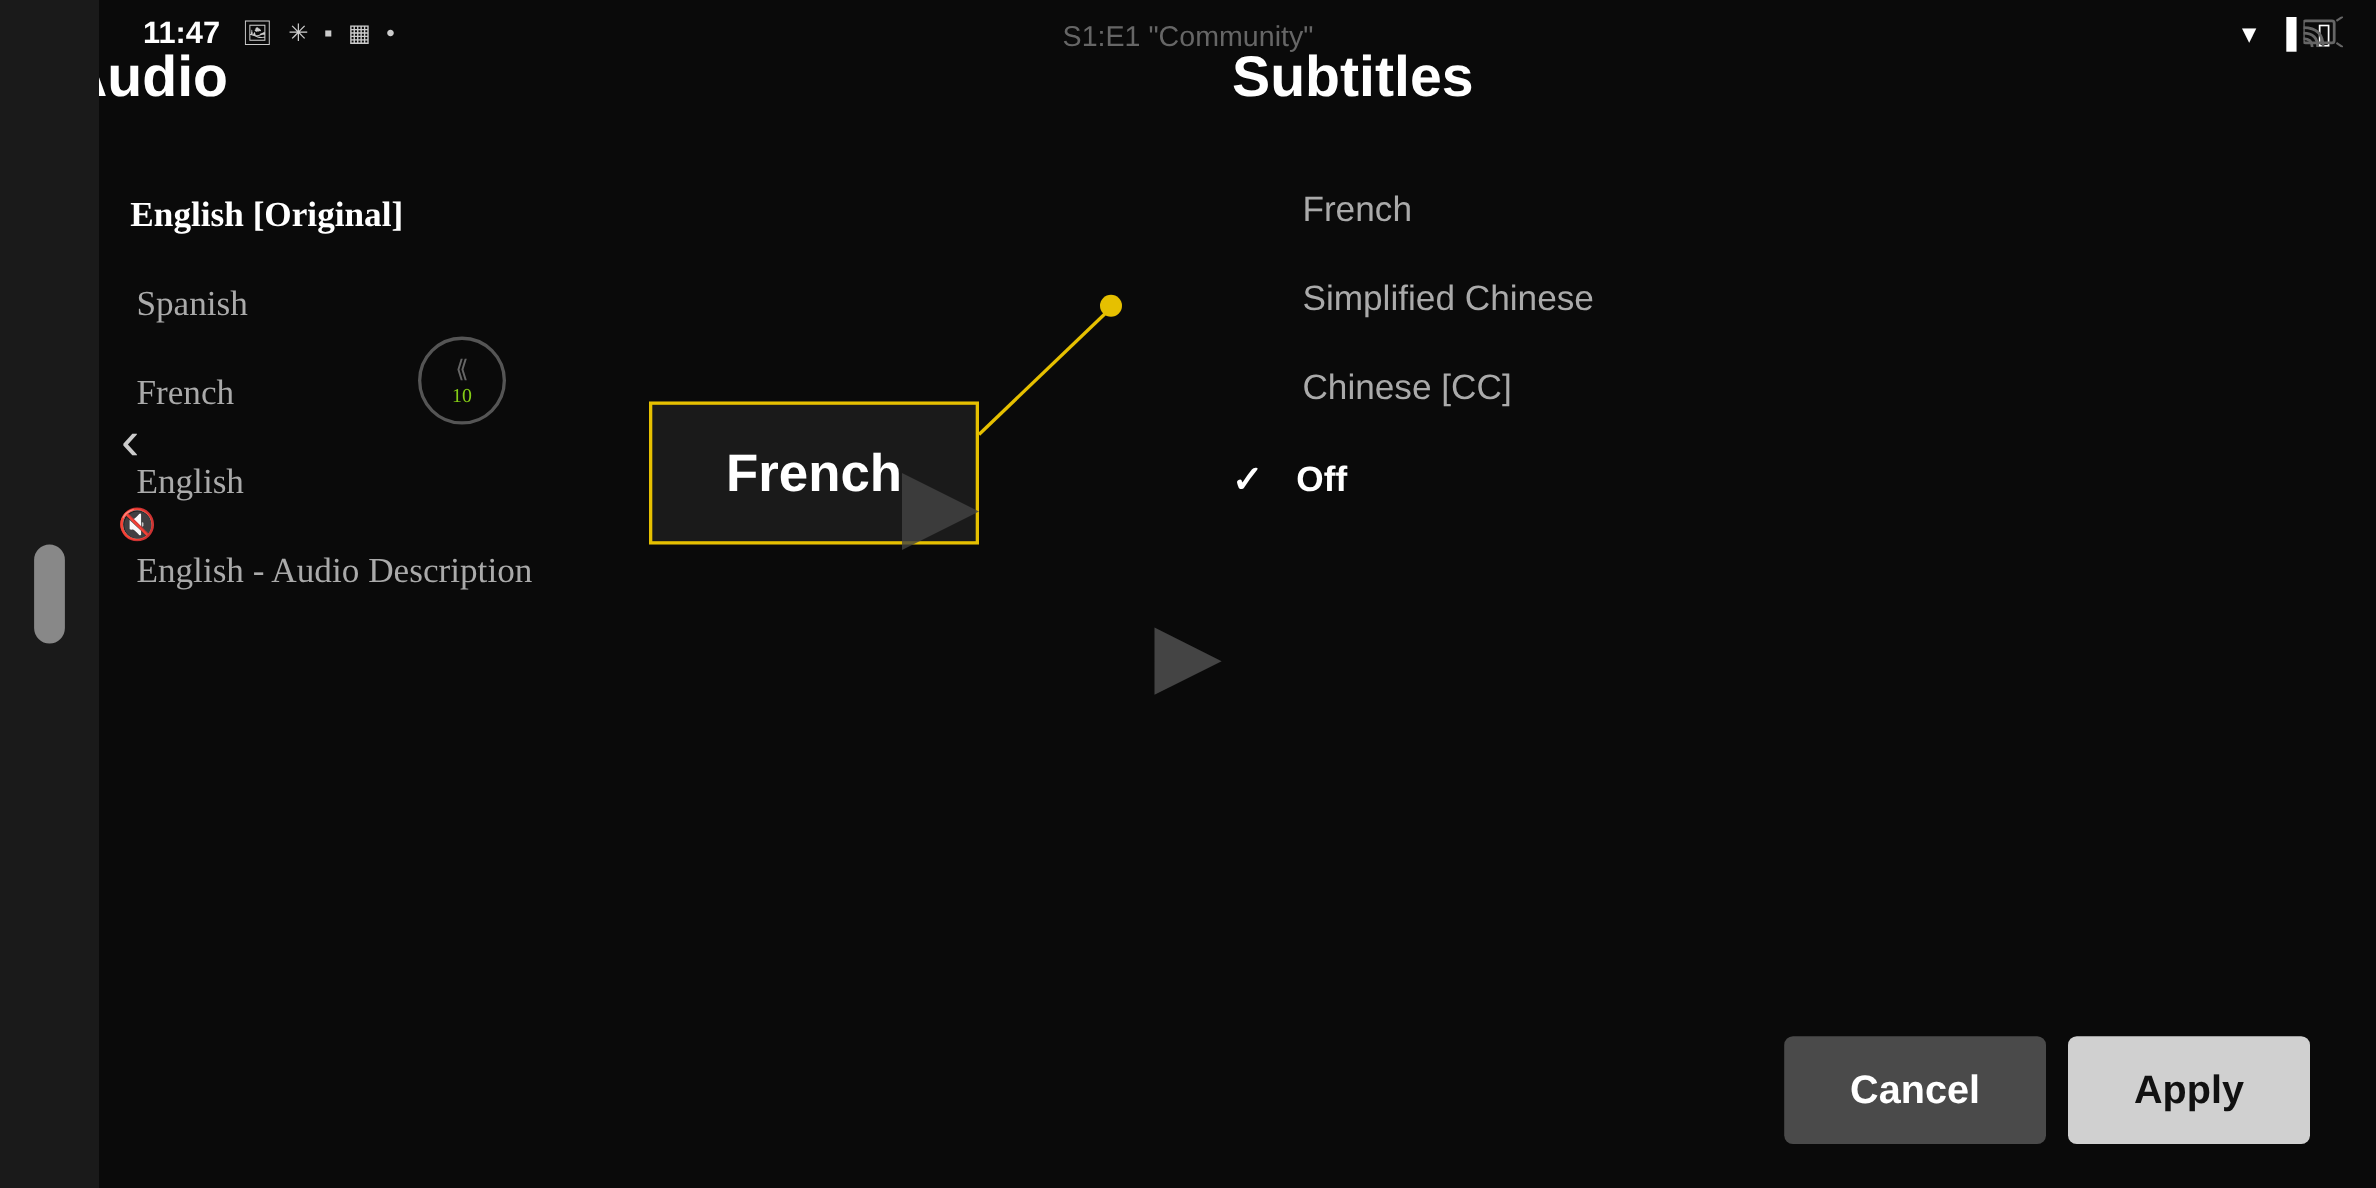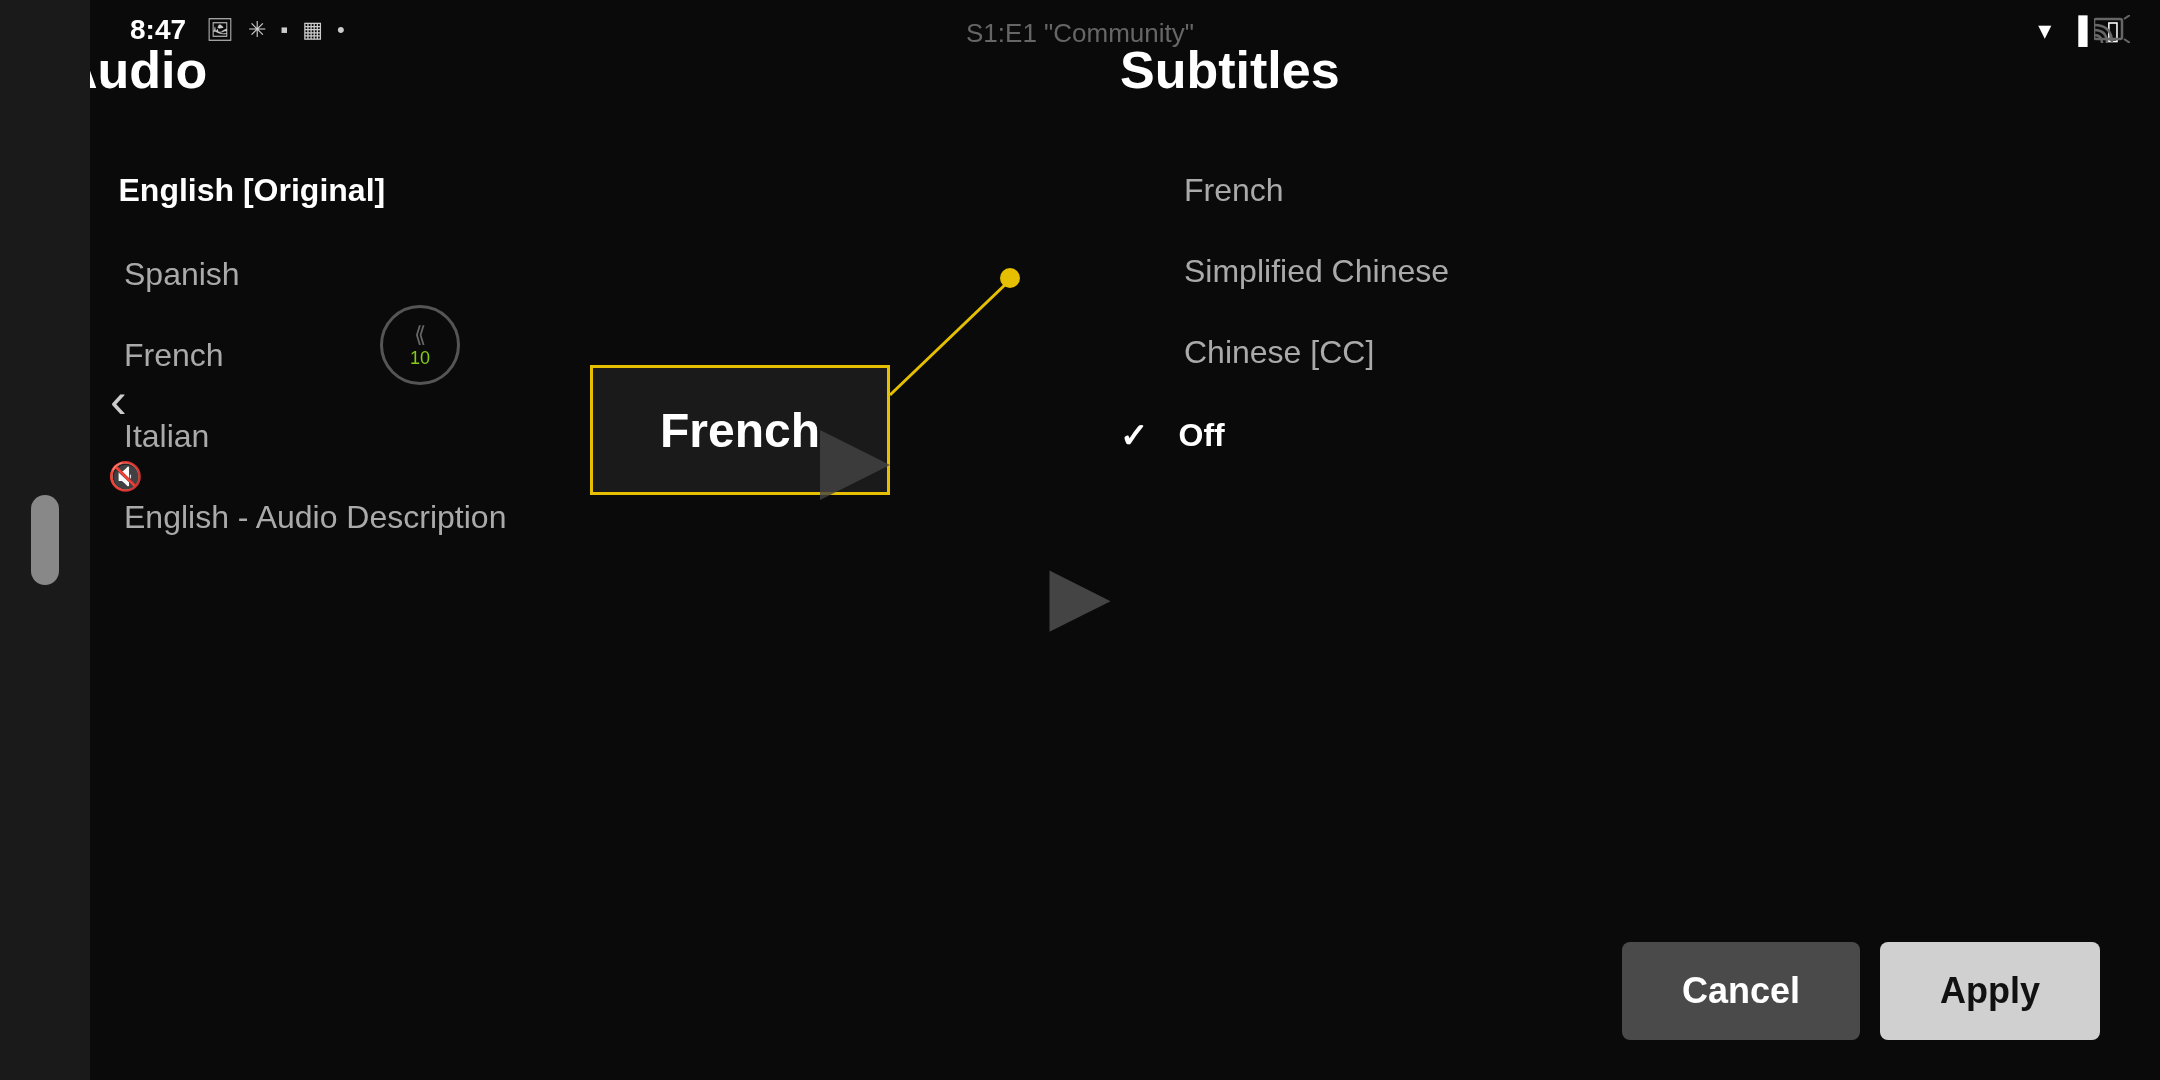--- a/index.html
+++ b/index.html
@@ -123,25 +123,26 @@
 
     .column-title {
       font-size: 52px;
       font-weight: bold;
       color: #ffffff;
       margin-bottom: 50px;
     }
 
     .audio-item {
       display: flex;
-      align-items: flex-start;
+      align-items: flex-end;
       padding: 22px 0;
       font-size: 32px;
       color: #aaa;
       cursor: pointer;
+      font-family: Liberation Serif, serif;
     }
 
     .audio-item.selected {
       color: #ffffff;
       font-weight: bold;
     }
 
     .check-icon {
       font-size: 34px;
       margin-right: 30px;
@@ -243,21 +244,21 @@
   </style>
 </head>
 <body>
 
 <div class="left-sidebar">
   <div class="scroll-handle"></div>
 </div>
 
 <div class="status-bar">
   <div class="status-left">
-    <span class="status-time">8:47</span>
+    <span class="status-time">11:47</span>
     <div class="status-icons">
       <span class="status-icon">🖼</span>
       <span class="status-icon">✳</span>
       <span class="status-icon">▪</span>
       <span class="status-icon">▦</span>
       <span class="status-icon">•</span>
     </div>
   </div>
   <div class="status-right">
     <span style="font-size:26px;">▾</span>
@@ -303,21 +304,21 @@
       <span>French</span>
 
       <div style="position:absolute;left:320px;top:-10px;width:80px;height:80px;border-radius:50%;border:3px solid #555;display:flex;flex-direction:column;align-items:center;justify-content:center;color:#666;">
         <span style="font-size:22px;">⟪</span>
         <span style="font-size:18px;color:#84cc16;">10</span>
       </div>
     </div>
 
     <div class="audio-item">
       <span class="check-placeholder"></span>
-      <span>Italian</span>
+      <span>English</span>
     </div>
 
     <div class="audio-item">
       <span class="check-placeholder"></span>
       <span>English - Audio Description</span>
     </div>
   </div>
 
   <div class="subtitles-column">
     <div class="column-title">Subtitles</div>

